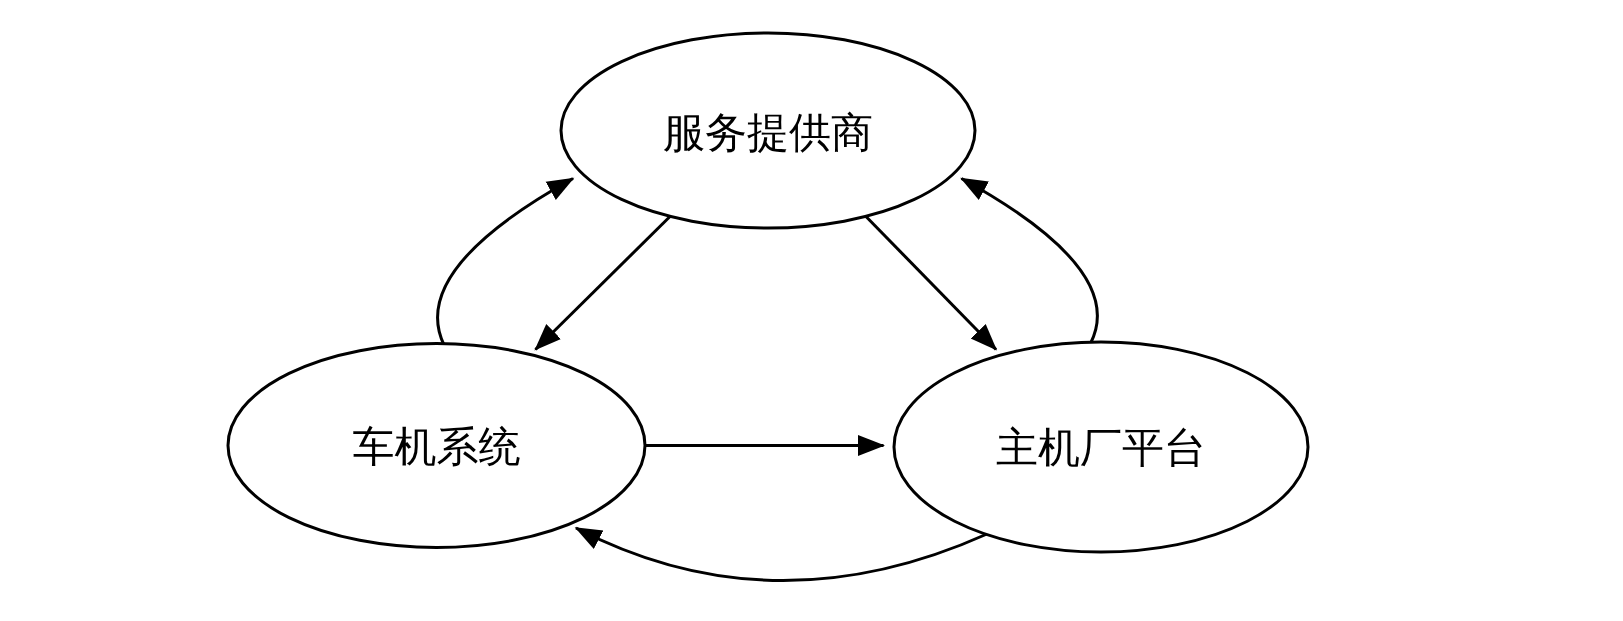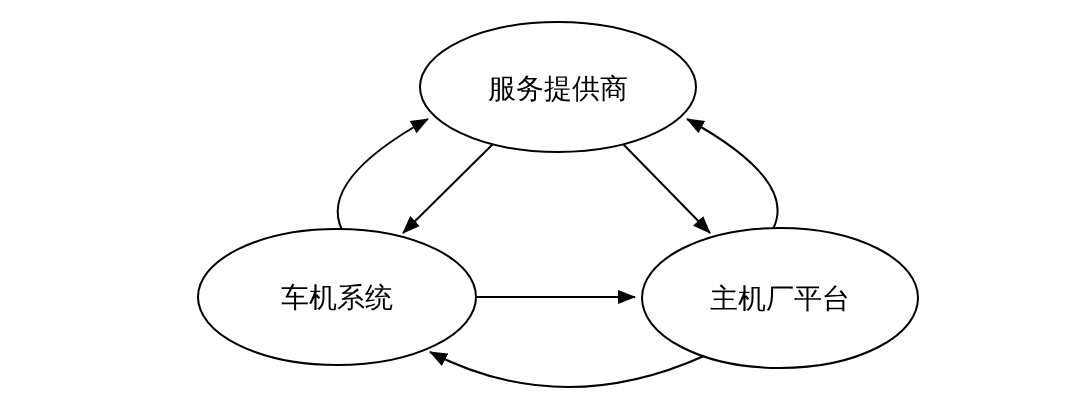--- a/index.html
+++ b/index.html
@@ -8,21 +8,20 @@
     background: #ffffff;
     width: 1082px;
     height: 414px;
     overflow: hidden;
   }
   .diagram-canvas {
     width: 974px;
     height: 414px;
     position: relative;
     background: #ffffff;
-    margin-left: 46px;
   }
   svg {
     display: block;
   }
   .node-ellipse {
     fill: #ffffff;
     stroke: #000000;
     stroke-width: 2;
   }
   .edge {

